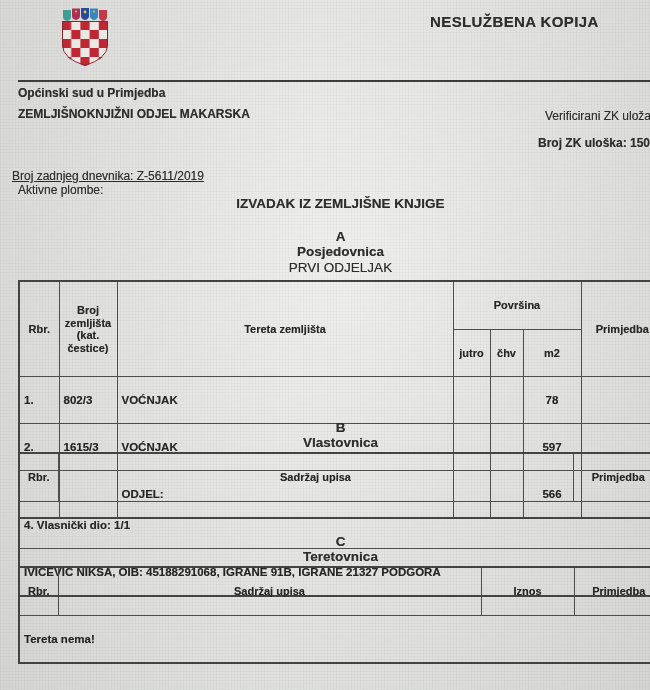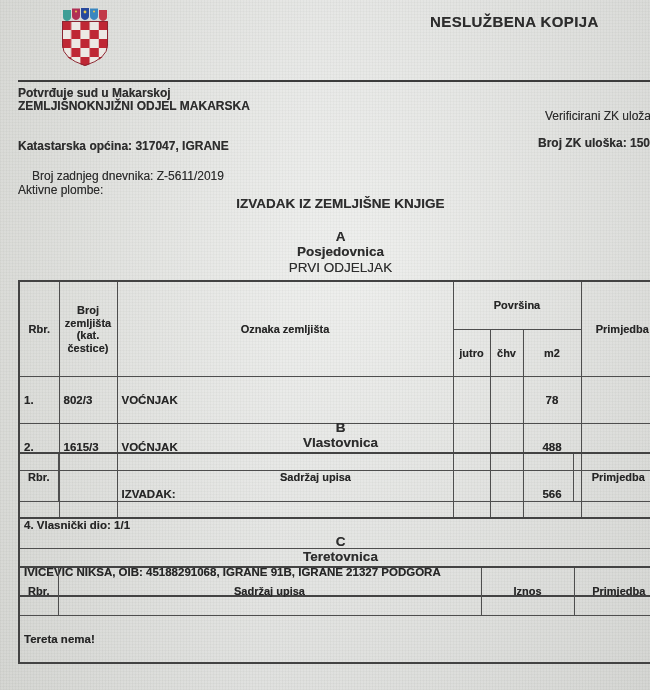--- a/index.html
+++ b/index.html
@@ -64,28 +64,27 @@
         <rect x="0" y="14" width="46" height="46" fill="url(#chk)"></rect>
       </g>
       <path d="M0.5,14.5 H45.5 V38 Q45.5,51.5 23,58.5 Q0.5,51.5 0.5,38 Z" fill="none" stroke="#8a2530" stroke-width="1"></path>
     </svg>
   </div>
 
   <div class="abs b big soft" style="left:430px;top:13px;">NESLUŽBENA KOPIJA</div>
 
   <div class="rule" style="left:18px;top:80px;width:632px;"></div>
 
-  <div class="abs b fs12 soft" style="left:18px;top:87px;">Potvrđuje sud u Makarskoj</div>
-  <div class="abs b fs12 soft" style="left:18px;top:100px;">ZEMLJIŠNOKNJIŽNI ODJEL MAKARSKA</div>
+  <div class="abs b fs12 soft" style="left:18px;top:87px;">Općinski sud u Primjedba</div>
+  <div class="abs b fs12 soft" style="left:18px;top:108px;">ZEMLJIŠNOKNJIŽNI ODJEL MAKARSKA</div>
 
   <div class="abs fs12 soft" style="left:545px;top:110px;">Verificirani ZK uložak</div>
   <div class="abs b fs12 soft" style="left:538px;top:137px;">Broj ZK uloška: 150</div>
 
-  <div class="abs b fs12 soft" style="left:18px;top:140px;">Katastarska općina: 317047, IGRANE</div>
-  <div class="abs fs12 soft" style="left:32px;top:170px;">Broj zadnjeg dnevnika: Z-5611/2019</div>
+  <div class="abs fs12 soft" style="left:12px;top:170px;text-decoration:underline;">Broj zadnjeg dnevnika: Z-5611/2019</div>
   <div class="abs fs12 soft" style="left:18px;top:184px;">Aktivne plombe:</div>
 
   <div class="abs ctr b fs13 soft" style="top:196px;">IZVADAK IZ ZEMLJIŠNE KNJIGE</div>
 
   <div class="abs ctr b fs13 soft" style="top:229px;">A</div>
   <div class="abs ctr b fs13 soft" style="top:244px;">Posjedovnica</div>
   <div class="abs ctr fs13 soft" style="top:260px;">PRVI ODJELJAK</div>
 
   <table class="tbl" style="left:18px;top:280px;width:645px;">
     <colgroup>
@@ -94,21 +93,21 @@
         <col style="width:336px">
       <col style="width:37px">
         <col style="width:33px">
         <col style="width:58px">
         <col style="width:83px">
     </colgroup>
     <tbody>
         <tr style="height:22px;">
       <th rowspan="2" class="al hb">Rbr.</th>
       <th rowspan="2" style="white-space:normal;">Broj zemljišta (kat. čestice)</th>
-      <th rowspan="2">Oznaka zemljišta</th>
+      <th rowspan="2">Tereta zemljišta</th>
       <th colspan="3">Površina</th>
       <th rowspan="2">Primjedba</th>
     </tr>
     <tr class="hdr-bot" style="height:35px;">
       <th>jutro</th>
       <th>čhv</th>
       <th>m2</th>
     </tr>
     <tr style="height:26px;">
       <td class="al top">1.</td>
@@ -118,27 +117,27 @@
       <td></td>
       <td class="ar top">78</td>
       <td></td>
     </tr>
     <tr style="height:25px;">
       <td class="al top">2.</td>
       <td class="al top">1615/3</td>
       <td class="al top">VOĆNJAK</td>
       <td></td>
       <td></td>
-      <td class="ar top">488</td>
+      <td class="ar top">597</td>
       <td></td>
     </tr>
     <tr style="height:21px;">
       <td class="al top"></td>
       <td class="al top"></td>
-      <td class="al top">IZVADAK:</td>
+      <td class="al top">ODJEL:</td>
       <td></td>
       <td></td>
       <td class="ar top">566</td>
       <td></td>
     </tr>
   </tbody>
     </table>
 
   <div class="abs ctr b fs13 soft" style="top:420px;">B</div>
   <div class="abs ctr b fs13 soft" style="top:435px;">Vlastovnica</div>

